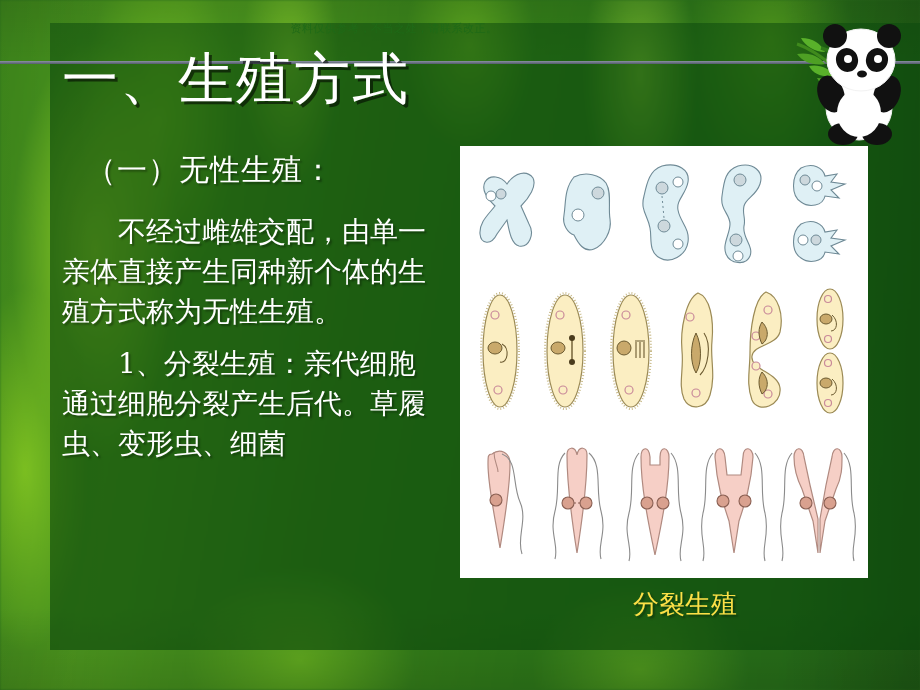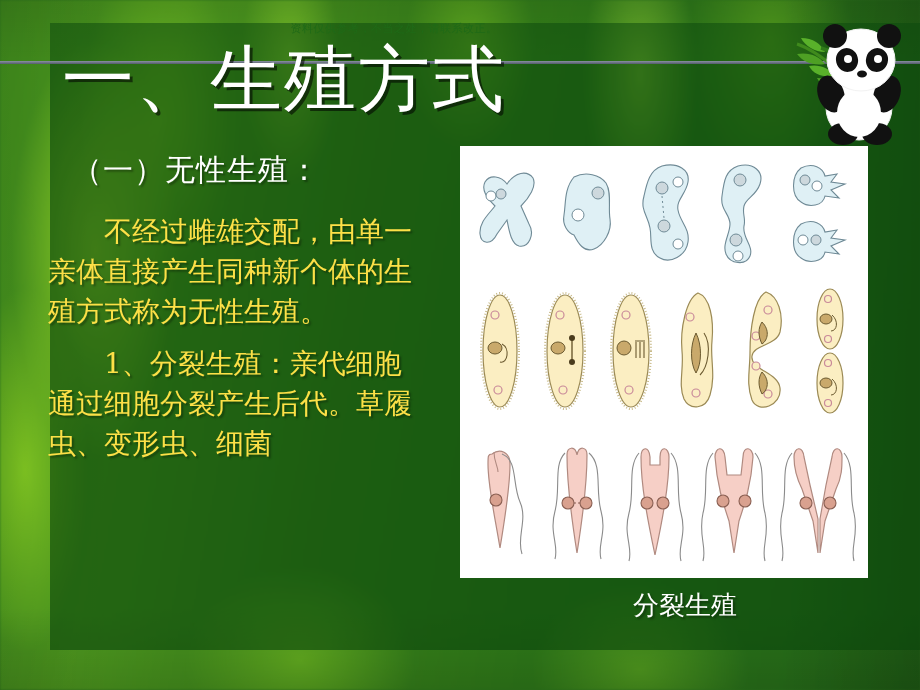--- a/index.html
+++ b/index.html
@@ -41,42 +41,42 @@
   .rule{position:absolute;left:0;top:61px;width:920px;height:3px;
     background:linear-gradient(180deg,#8d92a8 0%,#6f7489 55%,#565b70 100%);opacity:.95;}
 
   
   .disclaimer{position:absolute;left:0;top:22px;width:788px;text-align:center;
     font-size:11px;line-height:14px;letter-spacing:.5px;color:#1f6a17;
     font-family:"DejaVu Sans","Liberation Sans",sans-serif;}
 
   
   .title{position:absolute;left:62px;top:44px;
-    font-size:72px;line-height:70px;color:#ffffff;letter-spacing:2px;
+    font-size:56px;line-height:70px;color:#ffffff;letter-spacing:2px;
     font-family:"DejaVu Serif","Liberation Serif",serif;
     text-shadow:3px 3px 0 rgba(0,0,0,.55);white-space:nowrap;}
 
   
-  .col{position:absolute;left:48px;top:148px;width:380px;}
+  .col{position:absolute;left:62px;top:148px;width:380px;}
   .head-line{font-size:30px;line-height:44px;color:#ffffff;
     font-family:"DejaVu Serif","Liberation Serif",serif;
     letter-spacing:1px;padding-left:24px;
     text-shadow:2px 2px 2px rgba(0,0,0,.35);}
-  .para{font-size:28px;line-height:40px;color:#fde047;
+  .para{font-size:28px;line-height:40px;color:#ffffff;
     font-family:"DejaVu Serif","Liberation Serif",serif;
     letter-spacing:0px;text-shadow:2px 2px 2px rgba(0,0,0,.35);}
   .para.p1{margin-top:20px;text-indent:56px;}
   .para.p2{margin-top:12px;text-indent:56px;}
 
   
   .figure{position:absolute;left:460px;top:146px;width:408px;height:432px;
     background:#ffffff;overflow:hidden;}
   .fig-caption{position:absolute;left:560px;top:588px;width:250px;text-align:center;
-    font-size:26px;line-height:34px;color:#ffffff;
-    font-family:Liberation Sans, sans-serif;
+    font-size:26px;line-height:34px;color:#fde047;
+    font-family:Liberation Serif, serif;
     text-shadow:2px 2px 2px rgba(0,0,0,.35);}
   .row{position:absolute;left:0;width:408px;display:flex;align-items:center;}
   .row.r1{top:6px;height:124px;justify-content:space-around;padding:0 6px;box-sizing:border-box;}
   .row.r2{top:140px;height:130px;justify-content:space-around;padding:0 8px;box-sizing:border-box;}
   .row.r3{top:292px;height:130px;justify-content:space-around;padding:0 6px;box-sizing:border-box;}
 
   
   .panda{position:absolute;left:795px;top:8px;width:125px;height:140px;}
 </style>
 </head>

